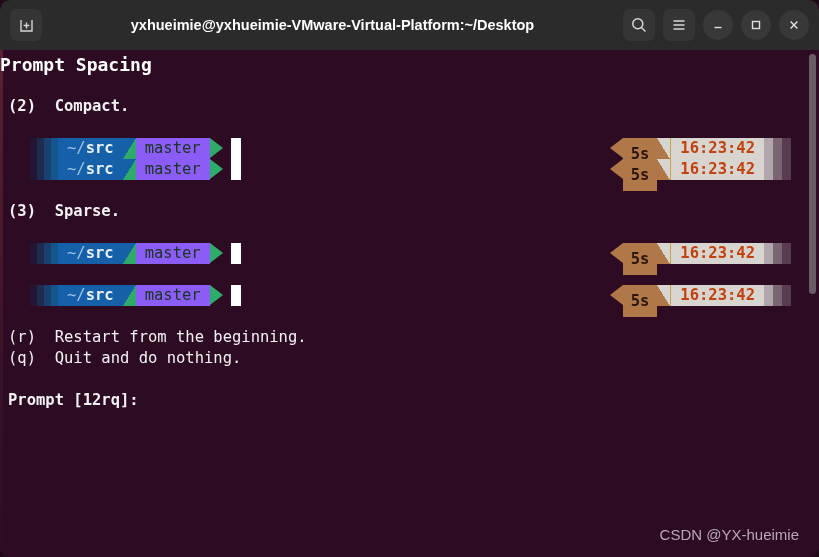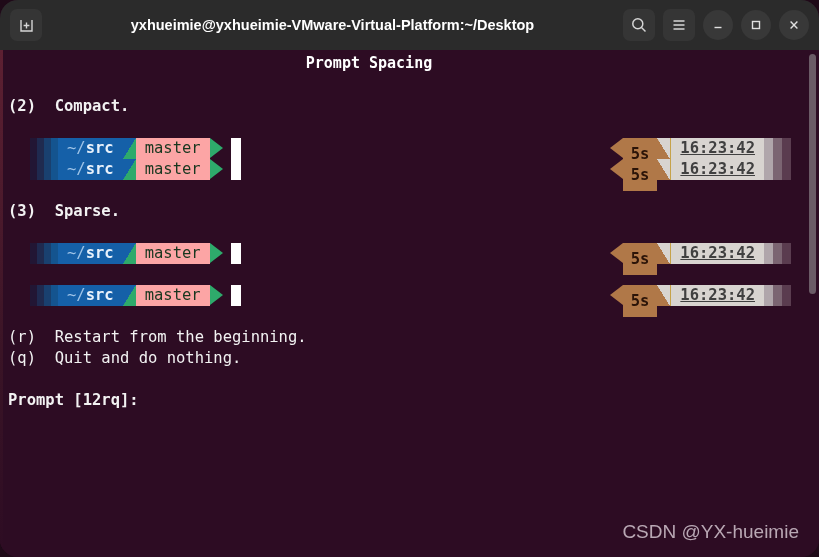--- a/index.html
+++ b/index.html
@@ -6,21 +6,21 @@
   body{
     width:819px;height:557px;
     background:#1f0a18;
     font-family:"DejaVu Sans Mono", monospace;
     overflow:hidden;
   }
   .window{
     position:absolute;left:0;top:0;width:819px;height:557px;
     background:#2d0c23;
     box-sizing:border-box;
-    border-radius:18px;
+    border-radius:10px;
     overflow:hidden;
   }
   
   .titlebar{
     position:absolute;left:0;top:0;width:819px;height:50px;
     background:#2b2b2b;
     border-top-left-radius:10px;border-top-right-radius:10px;
     display:flex;align-items:center;
     box-sizing:border-box;padding:0 10px;
   }
@@ -62,24 +62,24 @@
   .line{
     position:absolute;left:8px;
     color:#f2f2f2;
     font-family:"DejaVu Sans Mono", monospace;
     font-size:15.5px;
     line-height:21px;
     white-space:pre;
   }
   .bold{font-weight:bold;}
   .center-title{
-    position:absolute;left:0;width:738px;text-align:center;
+    position:absolute;left:0;width:738px;
     color:#ffffff;font-weight:bold;
     font-family:"DejaVu Sans Mono", monospace;
-    font-size:15px;white-space:pre;
+    font-size:18px;white-space:pre;
   }
   
   .prompt-row{
     position:absolute;
     height:21px;
     font-family:"DejaVu Sans Mono", monospace;
     font-size:15.5px;
     line-height:21px;
     white-space:nowrap;
   }
@@ -90,21 +90,21 @@
     display:flex;align-items:center;height:21px;
     padding:0 9px;box-sizing:border-box;
     font-weight:bold;
   }
   .seg.dir{background:#1560a8;color:#e8f1fb;}
   .seg.dir .dim{color:#9fc4e8;font-weight:normal;}
   .slant-green{
     width:13px;height:21px;flex:0 0 auto;
     background:linear-gradient(to bottom right,#1560a8 49.5%,#2eaa6b 50%);
   }
-  .seg.git{background:#fca5a5;color:#18371f;font-weight:normal;}
+  .seg.git{background:#8b5cf6;color:#18371f;font-weight:normal;}
   .tip-green{
     width:0;height:0;flex:0 0 auto;
     border-top:10.5px solid transparent;
     border-bottom:10.5px solid transparent;
     border-left:13px solid #2eaa6b;
   }
   .cursor{
     width:10px;height:21px;background:#ffffff;flex:0 0 auto;
     margin-left:8px;
   }
@@ -114,28 +114,28 @@
     border-top:10.5px solid transparent;
     border-bottom:10.5px solid transparent;
     border-right:13px solid #b07848;
   }
   .seg.dur{background:#b07848;color:#2b1408;padding:16px 8px;}
   .slant-gray{
     width:13px;height:21px;flex:0 0 auto;
     background:linear-gradient(to top right,#b07848 49.5%,#d8d4d0 50%);
   }
   .divider{width:1px;height:21px;background:#c6a24a;flex:0 0 auto;}
-  .seg.time{background:#d8d4d0;color:#404040;padding:0 9px;text-decoration:underline;}
+  .seg.time{background:#d8d4d0;color:#c2410c;padding:0 9px;}
   .fadeout{display:flex;height:21px;}
   .fadeout span{display:block;width:9px;height:21px;}
   .watermark{
     position:absolute;right:20px;bottom:14px;
     color:#b9a8b4;
     font-family:"Liberation Sans", sans-serif;
-    font-size:19px;
+    font-size:15px;
     white-space:pre;
   }
 </style>
 </head>
 <body>
 
 <div class="window">
 
   <div class="titlebar">
 

